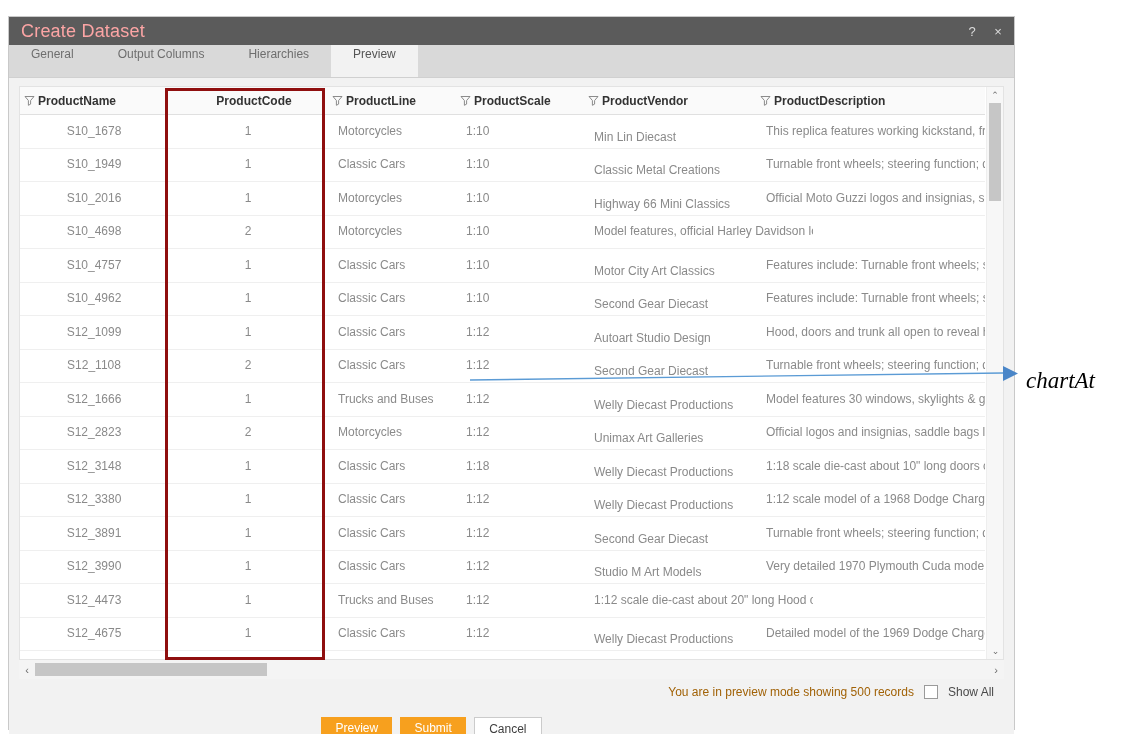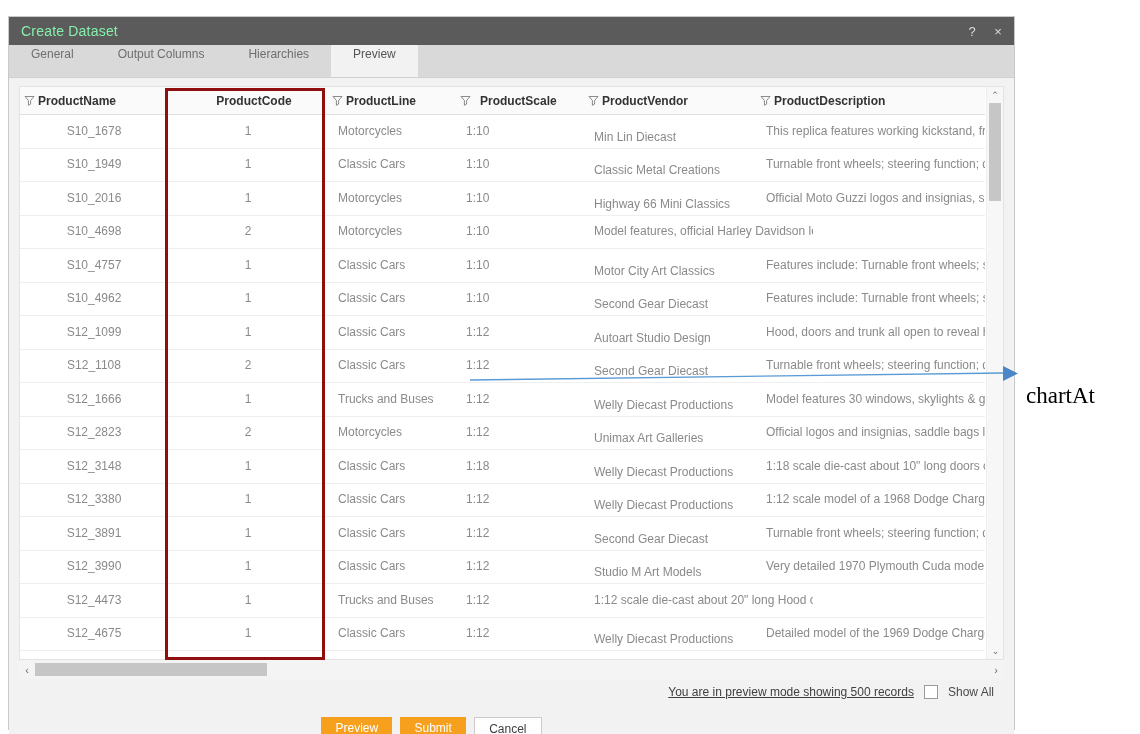--- a/index.html
+++ b/index.html
@@ -37,23 +37,23 @@
     height: 28px;
     background: #5b5b5b;
     color: #ffffff;
     display: flex;
     align-items: center;
     padding: 0 8px 0 12px;
     flex: 0 0 auto;
     position: relative;
   }
   .titlebar-text {
-    font-size: 14px;
+    font-size: 18px;
     letter-spacing: .2px;
-    color: #86efac;
+    color: #fca5a5;
   }
   .titlebar-actions {
     position: absolute;
     right: 10px;
     top: 0;
     height: 28px;
     display: flex;
     align-items: center;
     gap: 14px;
   }
@@ -163,21 +163,21 @@
   .c-code   { width: 148px; text-align: center; }
   .c-name   { width: 160px; text-align: center; }
   .c-line   { width: 128px; padding-left: 10px; }
   .c-scale  { width: 128px; padding-left: 10px; }
   .c-vendor { width: 172px; padding-left: 10px; margin-top: 12px; }
   .c-desc   { width: 229px; padding-left: 10px; }
 
   .h-code   { width: 148px; justify-content: center; }
   .h-name   { width: 160px; }
   .h-line   { width: 128px; }
-  .h-scale  { width: 128px; gap: 6px; }
+  .h-scale  { width: 128px; }
   .h-vendor { width: 172px; }
   .h-desc   { width: 229px; }
 
   
   .vscroll {
     position: absolute;
     right: 0;
     top: 0;
     width: 17px;
     height: 100%;
@@ -248,23 +248,22 @@
   
   .status-row {
     height: 26px;
     display: flex;
     align-items: center;
     justify-content: flex-end;
     padding-right: 10px;
     gap: 10px;
   }
   .status-text {
-    color: #404040;
+    color: #a16207;
     font-size: 12px;
-    text-decoration: underline;
   }
   .showall-box {
     width: 12px;
     height: 12px;
     border: 1px solid #9a9a9a;
     background: #ffffff;
     display: inline-block;
     cursor: pointer;
   }
   .showall-label {
@@ -562,15 +561,15 @@
 
     </div>
   </div>
 
   <div class="anno-box" style="left:165px; top:88px; width:160px; height:572px;"></div>
 
   <svg class="anno-svg">
     <line x1="470" y1="380" x2="1003" y2="373" stroke="#5b9bd5" stroke-width="1.4"></line>
     <polygon points="1003,366 1018,373.5 1003,381" fill="#4a86c8"></polygon>
   </svg>
-  <div class="anno-label" style="left:1026px; top:383px;">chartAt</div>
+  <div class="anno-label" style="left:1026px; top:368px;font-style:italic;">chartAt</div>
 
 </div>
 
 </body></html>

